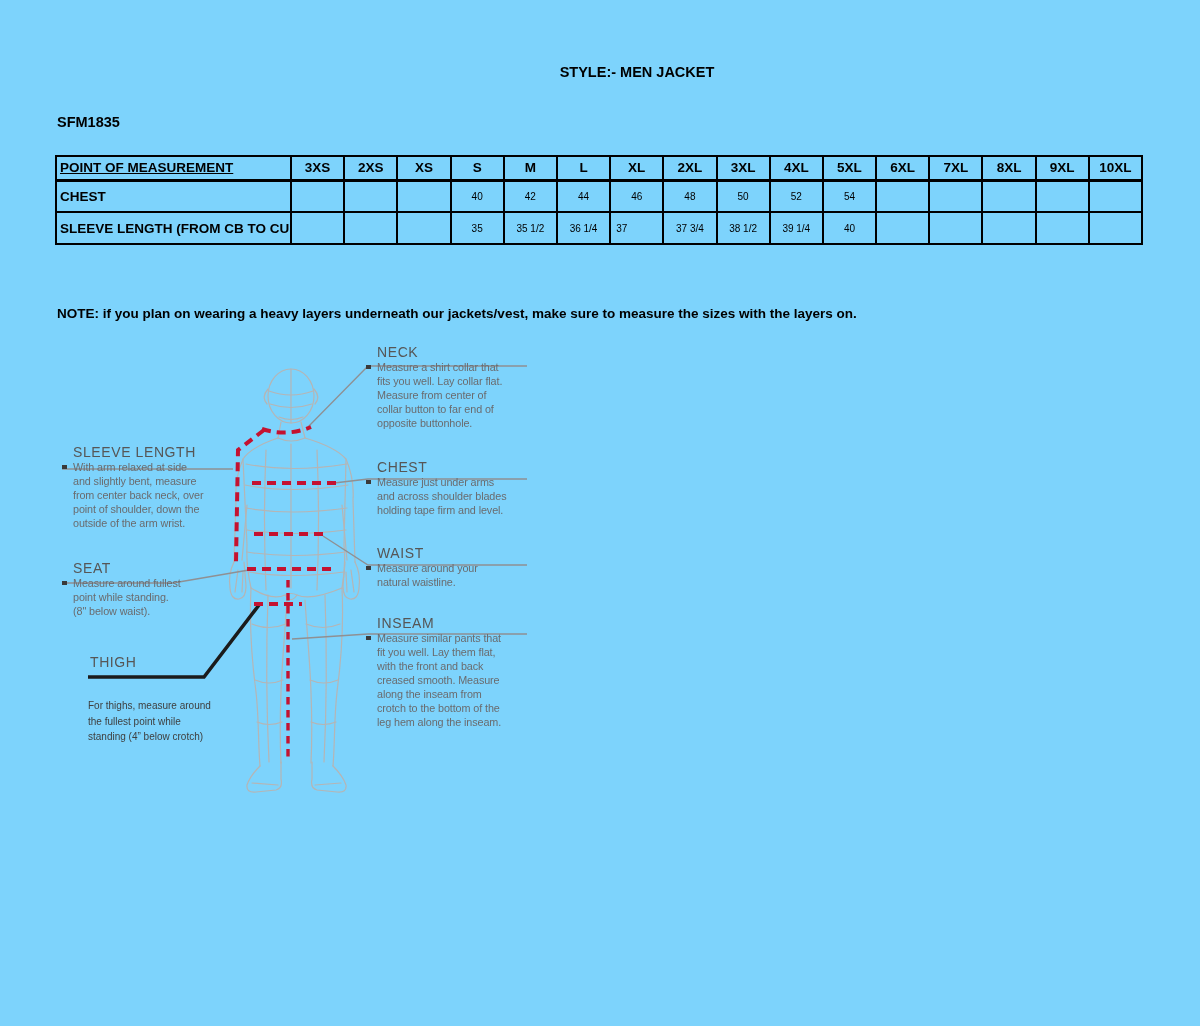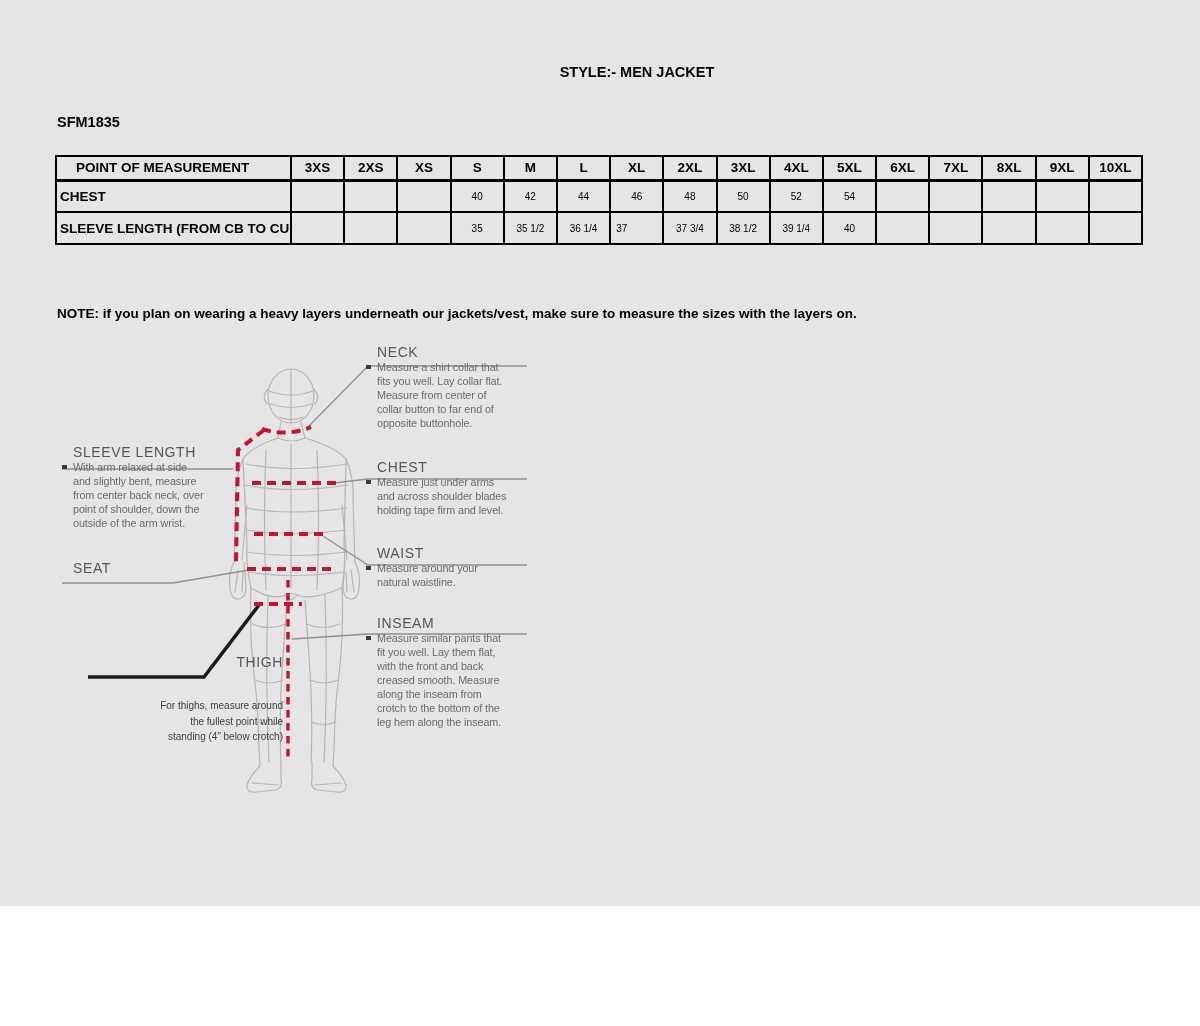--- a/index.html
+++ b/index.html
@@ -4,31 +4,31 @@
 <style>
   :root{
     --measurement-line-red:#c41230;
     --figure-wireframe-gray:#b5b5b5;
     --heading-gray:#565656;
     --body-text-gray:#6a6b6e;
   }
   *{margin:0;padding:0;box-sizing:border-box;}
   html,body{background:#ffffff;}
   body{width:1200px;height:1026px;position:relative;font-family:"Liberation Sans",sans-serif;color:#000;}
-  .page{position:absolute;left:0;top:0;width:1200px;height:906px;background:#e5e5e5;overflow:hidden;}
+  .page{position:absolute;left:0;top:0;width:1200px;height:1026px;background:#7dd3fc;overflow:hidden;}
 
   .doc-title{position:absolute;left:637px;top:64px;transform:translateX(-50%);font-size:14.5px;font-weight:bold;white-space:nowrap;}
   .style-code{position:absolute;left:57px;top:114px;font-size:14.5px;font-weight:bold;}
   .note-line{position:absolute;left:57px;top:306px;font-size:13.5px;font-weight:bold;white-space:nowrap;}
 
   
   table.size-table{position:absolute;left:55px;top:155px;width:1088px;border-collapse:collapse;table-layout:fixed;}
   table.size-table th,table.size-table td{border:2px solid #000;text-align:center;vertical-align:middle;overflow:hidden;white-space:nowrap;}
   table.size-table th{height:24px;font-size:13.5px;font-weight:bold;border-bottom:3px solid #000;}
-  table.size-table th.poml{text-align:left;padding-left:19px;}
+  table.size-table th.poml{text-align:left;padding-left:3px;text-decoration:underline;}
   table.size-table td{height:32px;font-size:10px;font-weight:normal;}
   table.size-table td.rowlabel{text-align:left;padding-left:3px;font-weight:bold;font-size:13.5px;}
   table.size-table td.alignleft{text-align:left;padding-left:5px;}
 
   
   svg.diagram{position:absolute;left:30px;top:330px;}
   .fig path,.fig ellipse{fill:none;stroke:var(--figure-wireframe-gray);stroke-width:1.2;stroke-linecap:round;stroke-linejoin:round;}
   .mline{fill:none;stroke:var(--measurement-line-red);stroke-width:4;stroke-dasharray:9 6;}
   .mline.thin{stroke-width:3.4;stroke-dasharray:7.5 5.5;}
   .conn{fill:none;stroke:#8f9093;stroke-width:1.3;}
@@ -237,21 +237,24 @@
   <div class="guide" style="left:60px;top:444px;width:180px;">
     <div class="g-head">SLEEVE LENGTH</div>
     <div class="g-text bulleted">With arm relaxed at side
 and slightly bent, measure
 from center back neck, over
 point of shoulder, down the
 outside of the arm wrist.</div>
   </div>
   <div class="guide" style="left:60px;top:560px;width:180px;">
     <div class="g-head">SEAT</div>
-  </div>
-  <div class="guide thigh" style="left:88px;top:654px;width:195px;text-align:right;">
+    <div class="g-text bulleted">Measure around fullest
+point while standing.
+(8" below waist).</div>
+  </div>
+  <div class="guide thigh" style="left:88px;top:654px;width:195px;">
     <div class="g-head">THIGH</div>
     <div class="g-text">For thighs, measure around
 the fullest point while
 standing (4” below crotch)</div>
   </div>
 
 </div>
 
 </body></html>

